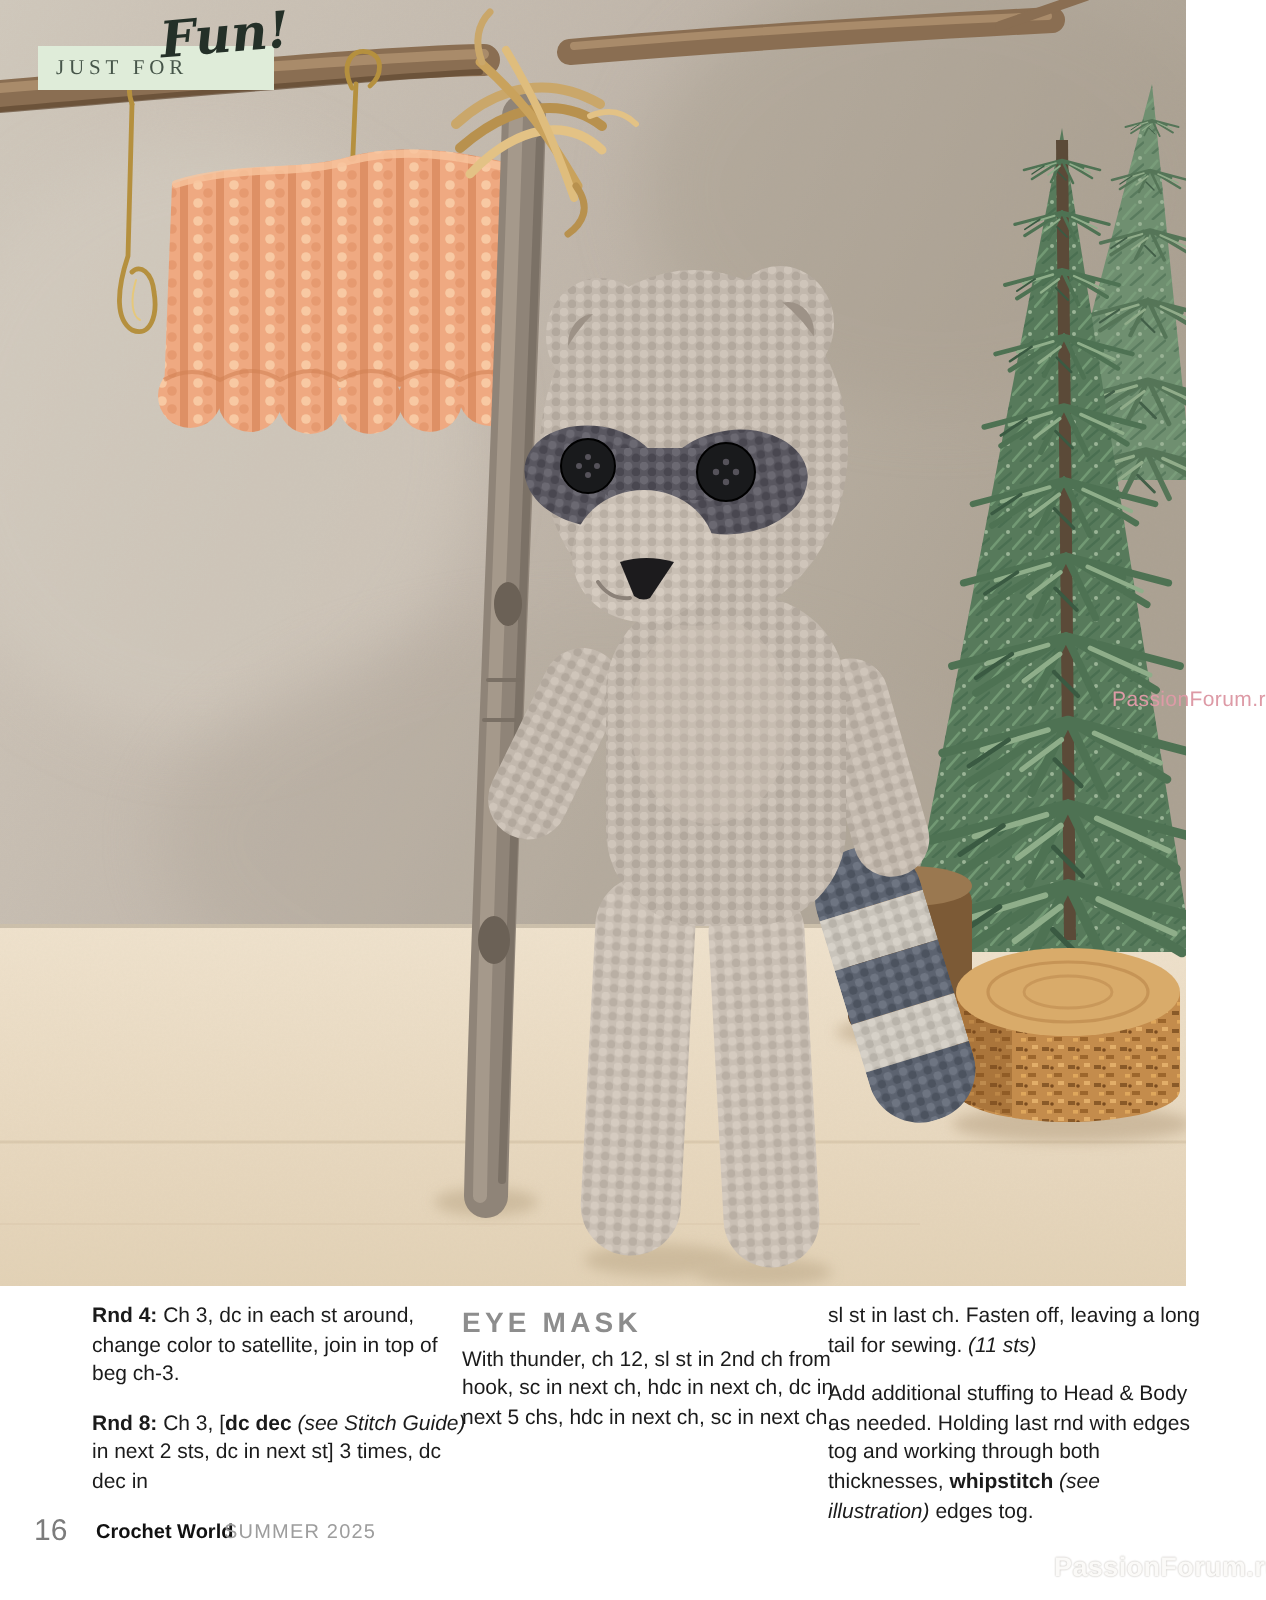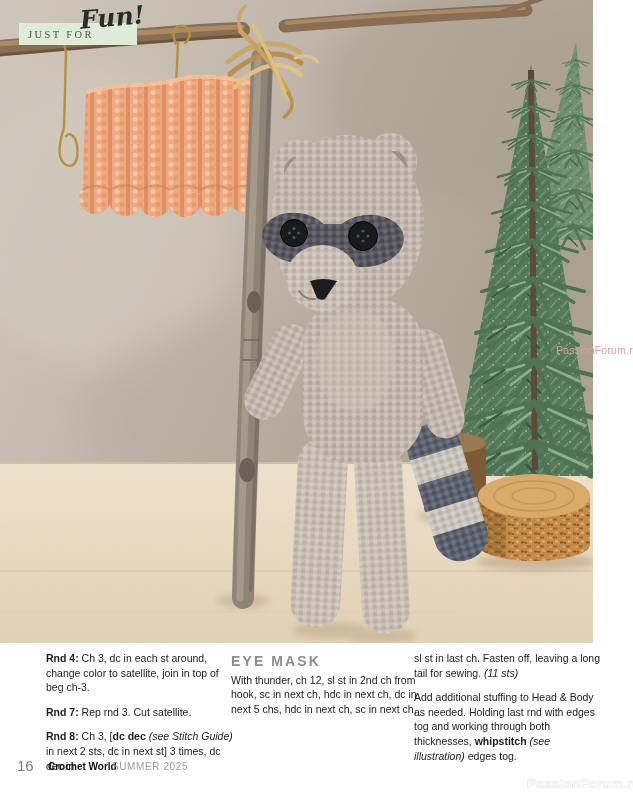--- a/index.html
+++ b/index.html
@@ -300,21 +300,20 @@
     <span class="badge-prefix">JUST FOR</span>
   </div>
   <span class="badge-script">Fun!</span>
 
   <span class="wm-mid">PassionForum.ru</span>
   <span class="wm-bottom">PassionForum.ru</span>
 
   <div class="cols">
     <div class="col" style="left:46px;">
       <p><b>Rnd 4:</b><span> Ch 3, dc in each st around, change color to satellite, join in top of beg ch-3.</span></p>
-      <p><b>Rnd 7:</b><span> Rep rnd 3. Cut satellite.</span></p>
       <p><b>Rnd 8:</b><span> Ch 3, [</span><b>dc dec</b><i> (see Stitch Guide)</i><span> in next 2 sts, dc in next st] 3 times, dc dec in</span></p>
     </div>
     <div class="col" style="left:231px;">
       <div class="hd">EYE MASK</div>
       <p><span>With thunder, ch 12, sl st in 2nd ch from hook, sc in next ch, hdc in next ch, dc in next 5 chs, hdc in next ch, sc in next ch,</span></p>
     </div>
     <div class="col" style="left:414px;">
       <p><span>sl st in last ch. Fasten off, leaving a long tail for sewing. </span><i>(11 sts)</i></p>
       <p><span>Add additional stuffing to Head &amp; Body as needed. Holding last rnd with edges tog and working through both thicknesses, </span><b>whipstitch</b><i> (see illustration)</i><span> edges tog.</span></p>
     </div>

